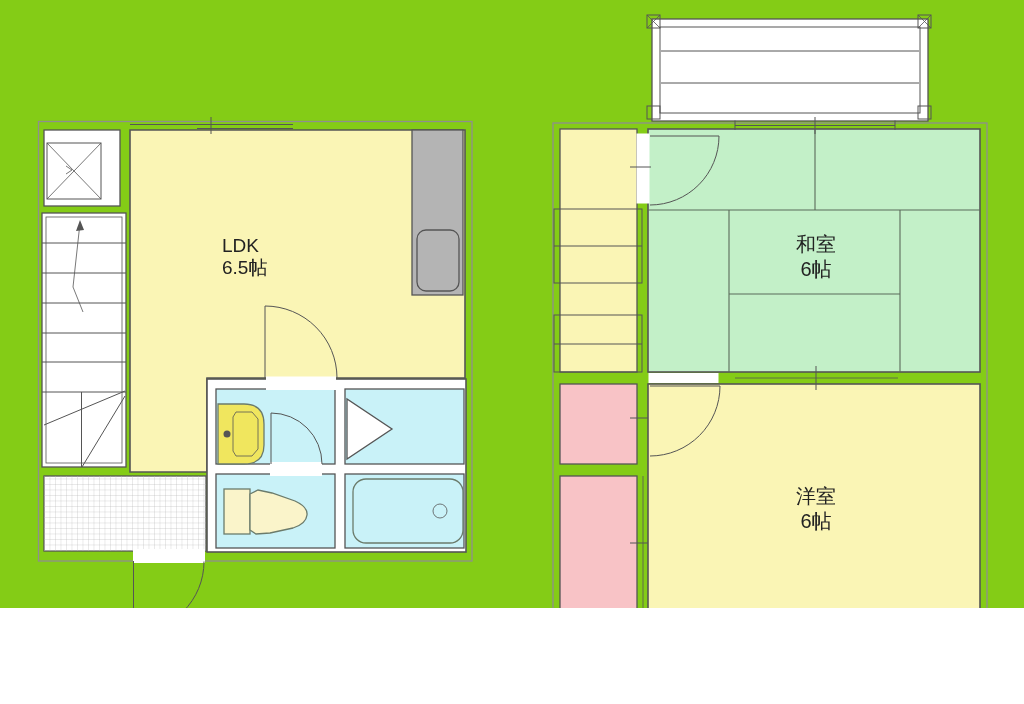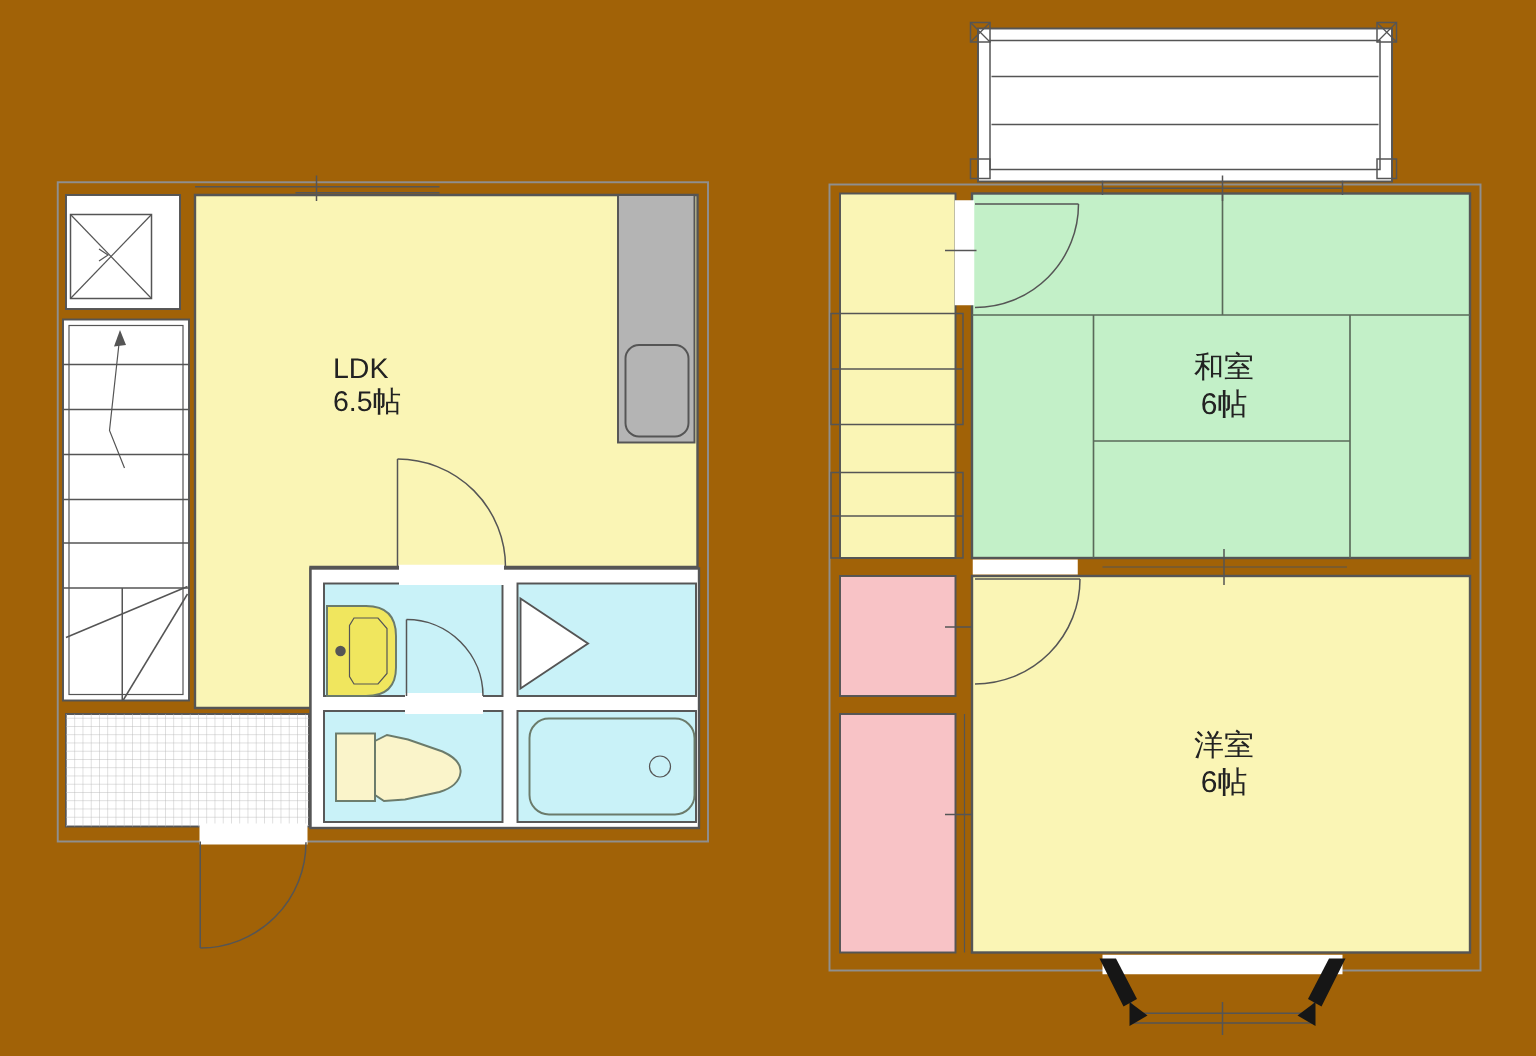--- a/index.html
+++ b/index.html
@@ -1,16 +1,16 @@
 <!DOCTYPE html>
 <html><head>
 <meta charset="utf-8">
 <style>
   html,body{margin:0;padding:0;background:#fff;}
-  #stage{position:relative;width:1024px;height:704px;background:#a16207;overflow:hidden;
+  #stage{position:relative;width:1024px;height:608px;background:#84cc16;overflow:hidden;
          font-family:"Liberation Sans","DejaVu Sans",sans-serif;}
   svg{display:block;}
   .outer{fill:none;stroke:#8f8f8f;stroke-width:1.3;}
   .wall{stroke:#555;stroke-width:1.6;}
   .wall2{stroke:#555;stroke-width:1.3;}
   .thin{stroke:#555;stroke-width:1;fill:none;}
   .thin8{stroke:#555;stroke-width:0.8;fill:none;}
   .fix{stroke:#6b7b6b;stroke-width:1.3;}
   .tatami{stroke:#5a6a5a;stroke-width:1.1;}
   .door{fill:none;stroke:#555;stroke-width:1;}

